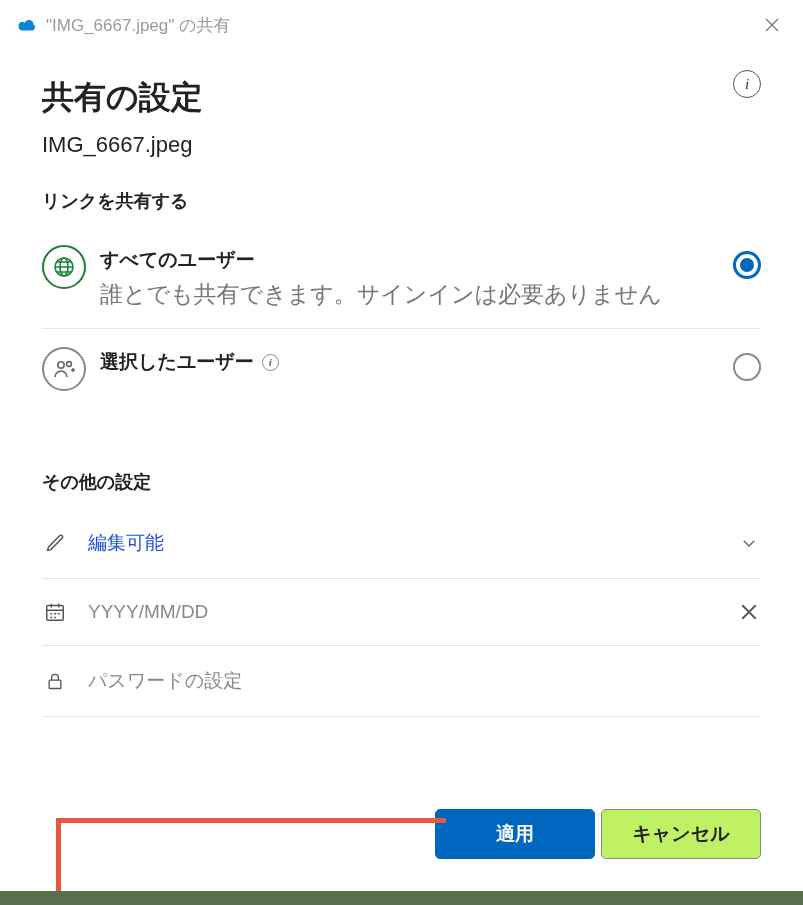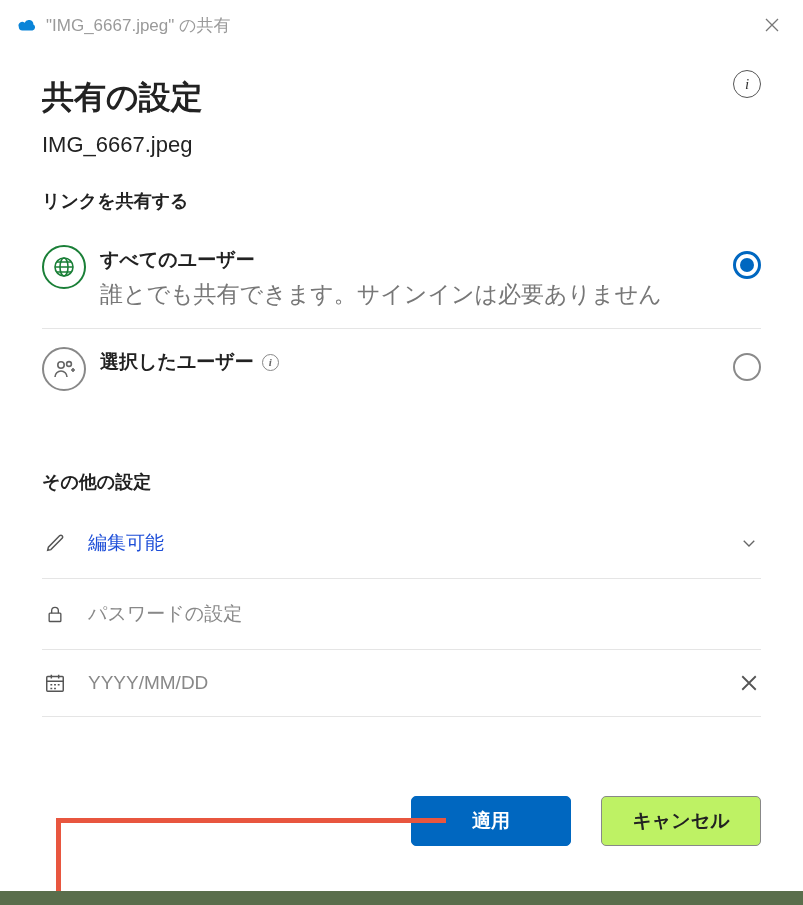--- a/index.html
+++ b/index.html
@@ -33,21 +33,21 @@
   .radio.unselected { border: 2px solid #8a8a8a; }
   .section-gap { height: 30px; }
 
   .setting-row { display:flex; align-items:center; padding: 22px 0; border-bottom:1px solid #e5e5e5; cursor:pointer;}
   .setting-row.noborder{ border-bottom:none;}
   .setting-icon { width: 26px; margin-right: 20px; flex-shrink:0; color:#555; display:flex; align-items:center; justify-content:center;}
   .setting-text { flex:1; font-size: 19px; color:#1d4ed8; }
   .setting-text.placeholder{ color:#888; }
   .chevron, .clear-x { color:#666; width:24px; display:flex; align-items:center; justify-content:center; }
 
-  .footer { position:absolute; bottom: 59px; right: 42px; display:flex; gap:30px; }
+  .footer { position:absolute; bottom: 46px; right: 42px; display:flex; gap:6px; }
   .btn { font-size: 19px; padding: 11px 0; width: 160px; text-align:center; border-radius:5px; cursor:pointer; }
   .btn-primary { background:#0067c0; color:#fff; border:1px solid #0067c0; font-weight:600;}
   .btn-secondary { background:#bef264; color:#222; border:1px solid #888; font-weight:600;}
 
   .annot-line{ position:absolute; background:#e8563f; }
   .annot-h{ height:5px; bottom:82px; left:56px; width:390px; }
   .annot-v{ width:5px;  bottom:0;   left:56px; height:87px; }
 
   .bottom-strip{position:absolute;left:0;right:0;bottom:0;height:14px;background:#5a6e4c;}
 </style>
@@ -122,46 +122,46 @@
         </svg>
     </span>
     <span class="setting-text">編集可能</span>
     <span class="chevron">
       <svg width="18" height="18" viewBox="0 0 24 24" fill="none" stroke="#666" stroke-width="1.8">
           <path d="M5 9l7 7 7-7"></path>
         </svg>
     </span>
   </div>
 
-  <div class="setting-row noborder" style="border-bottom:1px solid #e5e5e5;">
-    <span class="setting-icon">
-      <svg width="20" height="22" viewBox="0 0 24 24" fill="none" stroke="#555" stroke-width="1.6">
-          <rect x="5" y="11" width="14" height="10" rx="1"></rect>
-          <path d="M8 11V8a4 4 0 0 1 8 0v3"></path>
-        </svg>
-    </span>
-    <span class="setting-text placeholder">パスワードの設定</span>
-  </div>
-
   <div class="setting-row">
     <span class="setting-icon">
       <svg width="22" height="22" viewBox="0 0 24 24" fill="none" stroke="#555" stroke-width="1.6">
           <rect x="3" y="5" width="18" height="16" rx="1"></rect>
           <path d="M3 10h18M8 3v4M16 3v4"></path>
           <path d="M7 14h2M11 14h2M15 14h2M7 18h2M11 18h2"></path>
         </svg>
     </span>
     <span class="setting-text placeholder">YYYY/MM/DD</span>
     <span class="clear-x">
       <svg width="18" height="18" viewBox="0 0 16 16">
           <path stroke="#555" stroke-width="1.6" fill="none" d="M2 2l12 12M14 2L2 14"></path>
         </svg>
     </span>
   </div>
 
+  <div class="setting-row noborder" style="border-bottom:1px solid #e5e5e5;">
+    <span class="setting-icon">
+      <svg width="20" height="22" viewBox="0 0 24 24" fill="none" stroke="#555" stroke-width="1.6">
+          <rect x="5" y="11" width="14" height="10" rx="1"></rect>
+          <path d="M8 11V8a4 4 0 0 1 8 0v3"></path>
+        </svg>
+    </span>
+    <span class="setting-text placeholder">パスワードの設定</span>
+  </div>
+
 </div>
 
 <div class="footer">
   <div class="btn btn-primary">適用</div>
   <div class="btn btn-secondary">キャンセル</div>
 </div>
 
 <div class="annot-line annot-h"></div>
 <div class="annot-line annot-v"></div>
 <div class="bottom-strip"></div>

